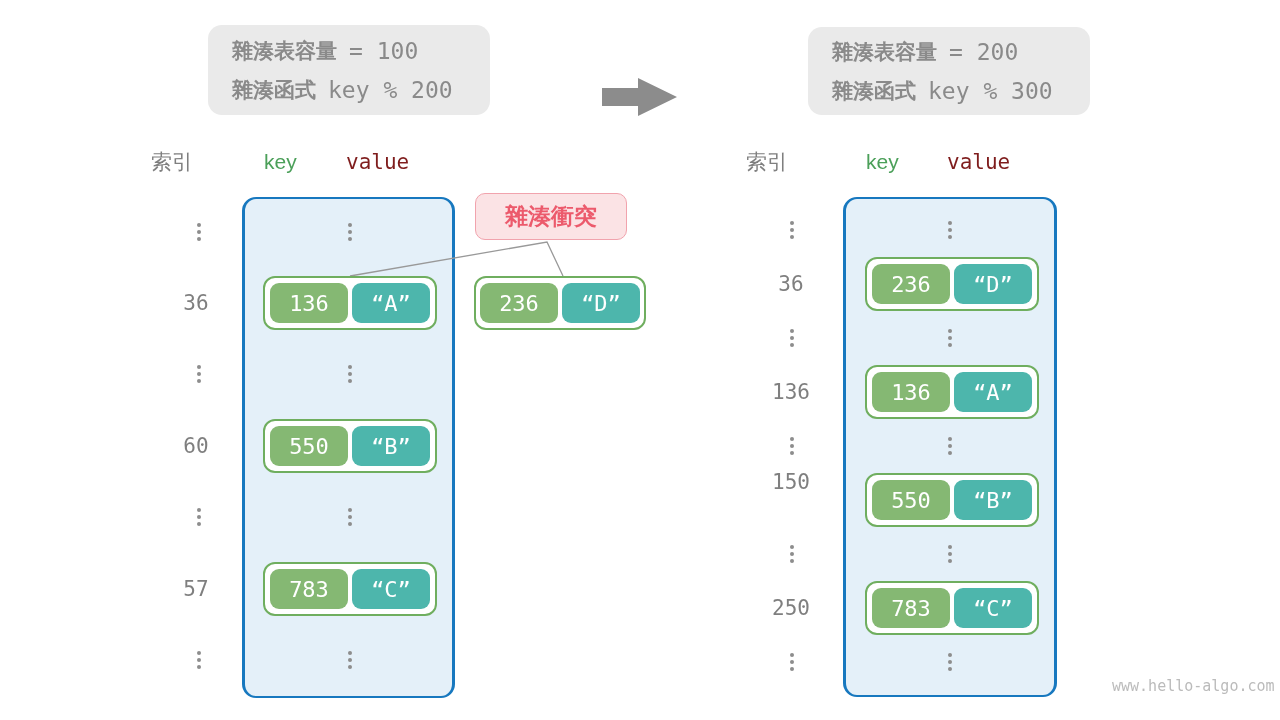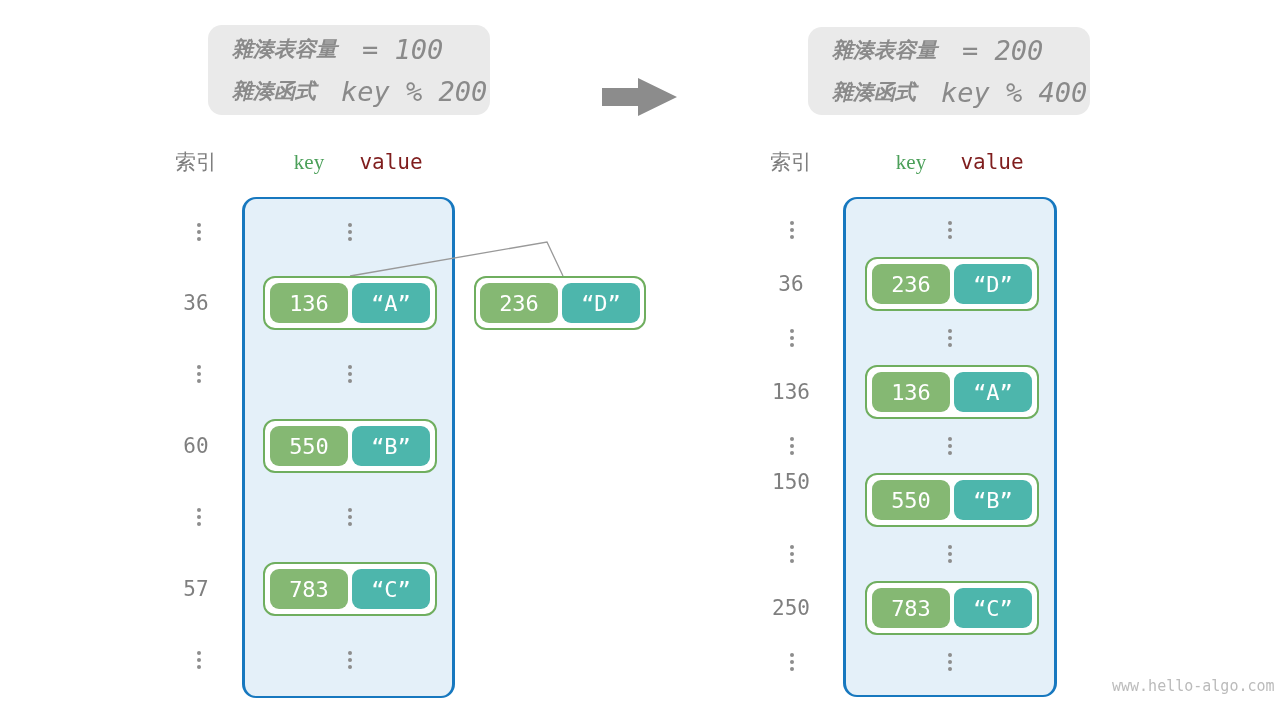--- a/index.html
+++ b/index.html
@@ -3,34 +3,34 @@
 <meta charset="utf-8">
 <style>
   html,body{margin:0;padding:0;background:#fff;}
   .canvas{position:relative;width:1280px;height:720px;background:#ffffff;overflow:hidden;
           font-family:"DejaVu Sans",sans-serif;}
   .abs{position:absolute;box-sizing:border-box;}
 
   
   .info-box{background:#eaeaea;border-radius:14px;display:flex;flex-direction:column;
             justify-content:center;gap:11px;padding:10px 24px;}
-  .info-line{display:flex;align-items:center;gap:25px;white-space:nowrap;font-style:italic;}
+  .info-line{display:flex;align-items:center;gap:12px;white-space:nowrap;}
   .info-label{font-weight:bold;font-size:21px;color:#8a8a8a;}
-  .info-value{font-family:"DejaVu Sans Mono",monospace;font-size:27px;color:#8a8a8a;}
+  .info-value{font-family:"DejaVu Sans Mono",monospace;font-size:23px;color:#8a8a8a;}
 
   
   .transform-title{font-size:23px;font-weight:bold;color:#2e2e2e;text-align:center;white-space:nowrap;}
 
   
   .bucket{background:#e4f0f9;border:3px solid #1778bf;border-top-width:2px;border-bottom-width:2px;
           border-radius:14px;}
 
   
-  .hdr{font-size:21px;color:#7f7f7f;text-align:center;width:90px;height:26px;line-height:26px;}
-  .hdr-key{color:#4ca05a;font-family:Liberation Serif, serif;}
+  .hdr{font-size:21px;color:#7f7f7f;width:90px;height:26px;line-height:26px;}
+  .hdr-key{color:#4ca05a;font-family:Liberation Sans, sans-serif;}
   .hdr-value{color:#7f1d1d;font-family:"DejaVu Sans Mono",monospace;}
   .idx{font-family:"DejaVu Sans Mono",monospace;font-size:21px;color:#7f7f7f;
        text-align:center;width:90px;height:28px;line-height:28px;}
 
   
   .pair{width:174px;height:54px;background:#ffffff;border:2px solid #6fae5f;border-radius:12px;
         display:flex;align-items:center;justify-content:center;gap:4px;}
   .cell{width:78px;height:40px;border-radius:9px;color:#ffffff;display:flex;align-items:center;
         justify-content:center;font-family:"DejaVu Sans Mono",monospace;font-size:22px;}
   .cell-key{background:#85b873;}
@@ -71,21 +71,21 @@
     </svg>
   </div>
 
   <div class="abs info-box" style="left:808px;top:27px;width:282px;height:88px">
     <div class="info-line">
       <span class="info-label">雜湊表容量</span>
       <span class="info-value">= 200</span>
     </div>
     <div class="info-line">
       <span class="info-label">雜湊函式</span>
-      <span class="info-value">key % 400</span>
+      <span class="info-value">key % 300</span>
     </div>
   </div>
 
   <div class="abs hdr" style="left:151px;top:149px">索引</div>
   <div class="abs hdr hdr-key" style="left:264px;top:149px">key</div>
   <div class="abs hdr hdr-value" style="left:346px;top:149px">value</div>
 
   <div class="abs bucket" style="left:242px;top:197px;width:213px;height:501px"></div>
 
   <div class="abs hdr" style="left:746px;top:149px">索引</div>
@@ -118,20 +118,21 @@
   </div>
   <div class="abs pair" style="left:263px;top:419px">
     <div class="cell cell-key">550</div>
     <div class="cell cell-value">“B”</div>
   </div>
   <div class="abs pair" style="left:263px;top:562px">
     <div class="cell cell-key">783</div>
     <div class="cell cell-value">“C”</div>
   </div>
 
+  <div class="abs collision" style="left:475px;top:193px;width:152px;height:47px">雜湊衝突</div>
 
   <div class="abs pair" style="left:474px;top:276px;width:172px">
     <div class="cell cell-key">236</div>
     <div class="cell cell-value">“D”</div>
   </div>
 
   <div class="vdots" style="left:790px;top:228px"></div>
   <div class="vdots" style="left:790px;top:336px"></div>
   <div class="vdots" style="left:790px;top:444px"></div>
   <div class="vdots" style="left:790px;top:552px"></div>

